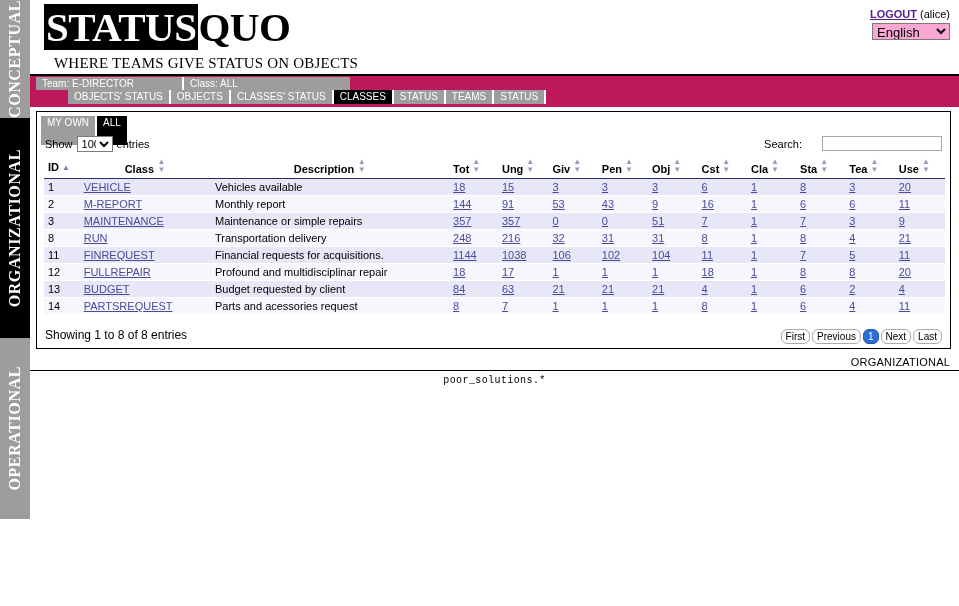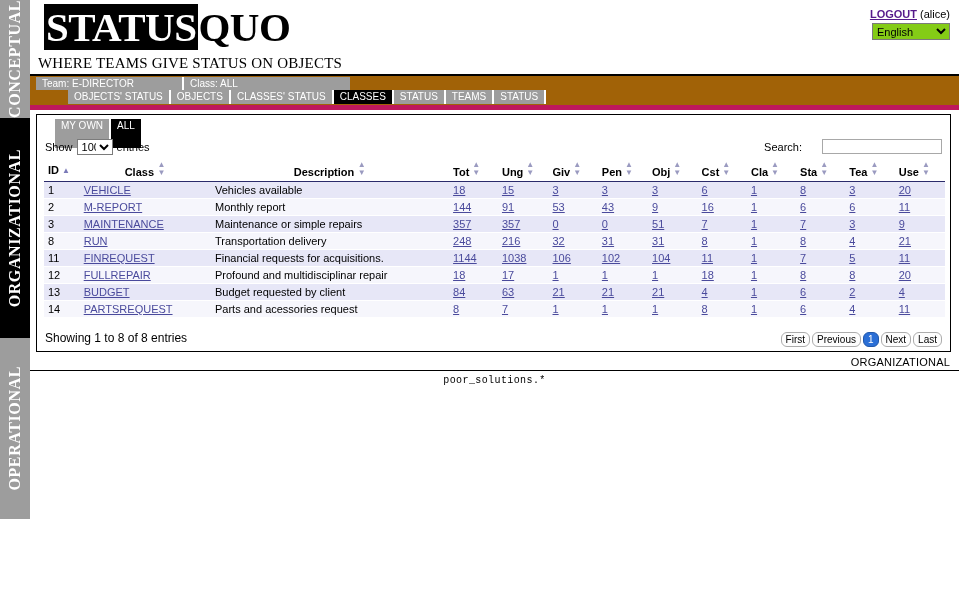--- a/index.html
+++ b/index.html
@@ -75,21 +75,21 @@
   #brand .b1 {
     background: #000;
     color: #fff;
     padding: 0 2px;
   }
   #brand .b2 {
     color: #000;
   }
   #tagline {
     position: absolute;
-    left: 8px; top: 55px;
+    left: 24px; top: 55px;
     font-family: "Liberation Serif", serif;
     font-size: 15px;
     letter-spacing: 0.2px;
   }
   #account {
     position: absolute;
     right: 9px; top: 8px;
     text-align: right;
   }
   #account .logout {
@@ -101,32 +101,32 @@
   }
   #account .uname {
     font-size: 11px;
     color: #000;
   }
   #langsel {
     margin-top: 3px;
     width: 78px;
     height: 17px;
     font-family: "Liberation Sans", sans-serif;
-    font-size: 11px;
+    font-size: 13px;
     border: 1px solid #7b7b7b;
-    background: #84cc16;
+    background: #f9a8d4;
     box-sizing: border-box;
   }
 
   
   #navwrap {
     position: relative;
     height: 29px;
-    border-bottom: 5px solid #be185d;
-    background: #a16207;
+    border-bottom: 2px solid #be185d;
+    background: #be185d;
   }
   #contextbar {
     position: absolute;
     left: 6px; top: 1px;
     display: flex;
     height: 13px;
   }
   .ctx {
     background: #9d9d9d;
     color: #ffffff;
@@ -164,21 +164,21 @@
   #panel {
     position: relative;
     margin: 4px 8px 0 6px;
     border: 1px solid #000;
     height: 238px;
     background: #fff;
     box-sizing: border-box;
   }
   #subtabs {
     position: absolute;
-    left: 18px; top: 4px;
+    left: 4px; top: 4px;
     display: flex;
     height: 29px;
   }
   .subtab {
     background: #9d9d9d;
     color: #fff;
     font-size: 10px;
     line-height: 13px;
     padding: 0 6px;
     border-right: 2px solid #fff;

